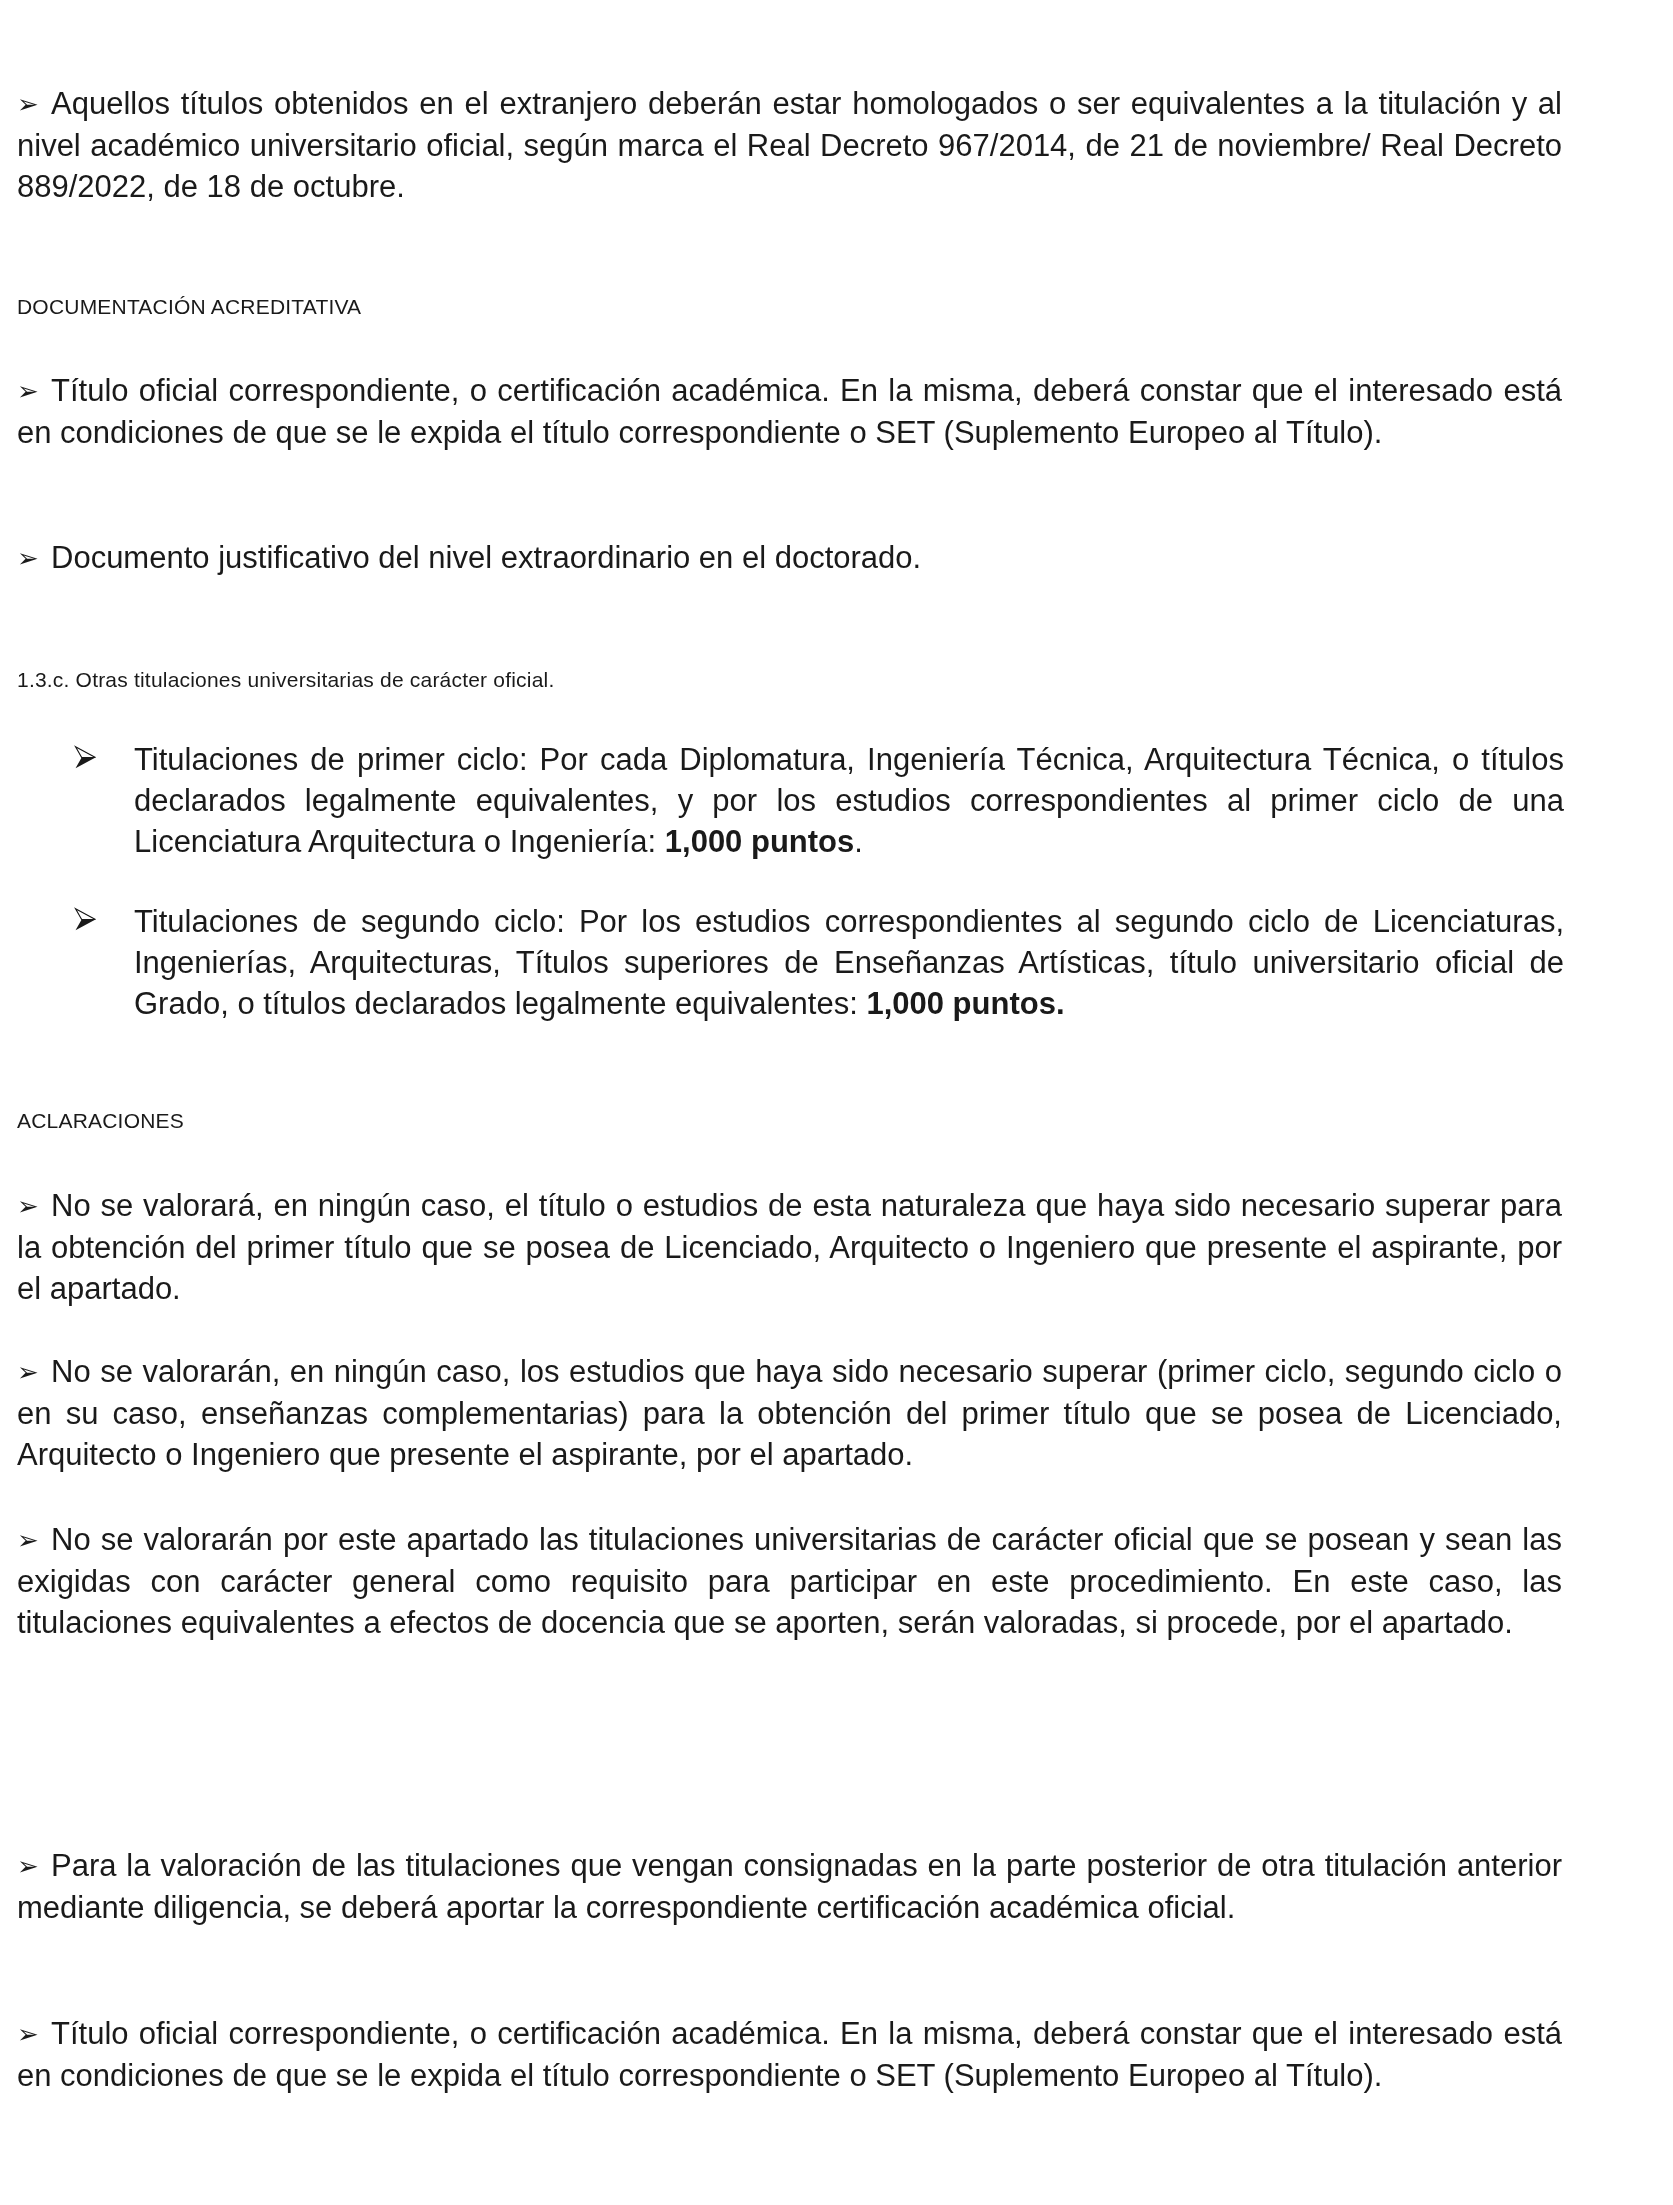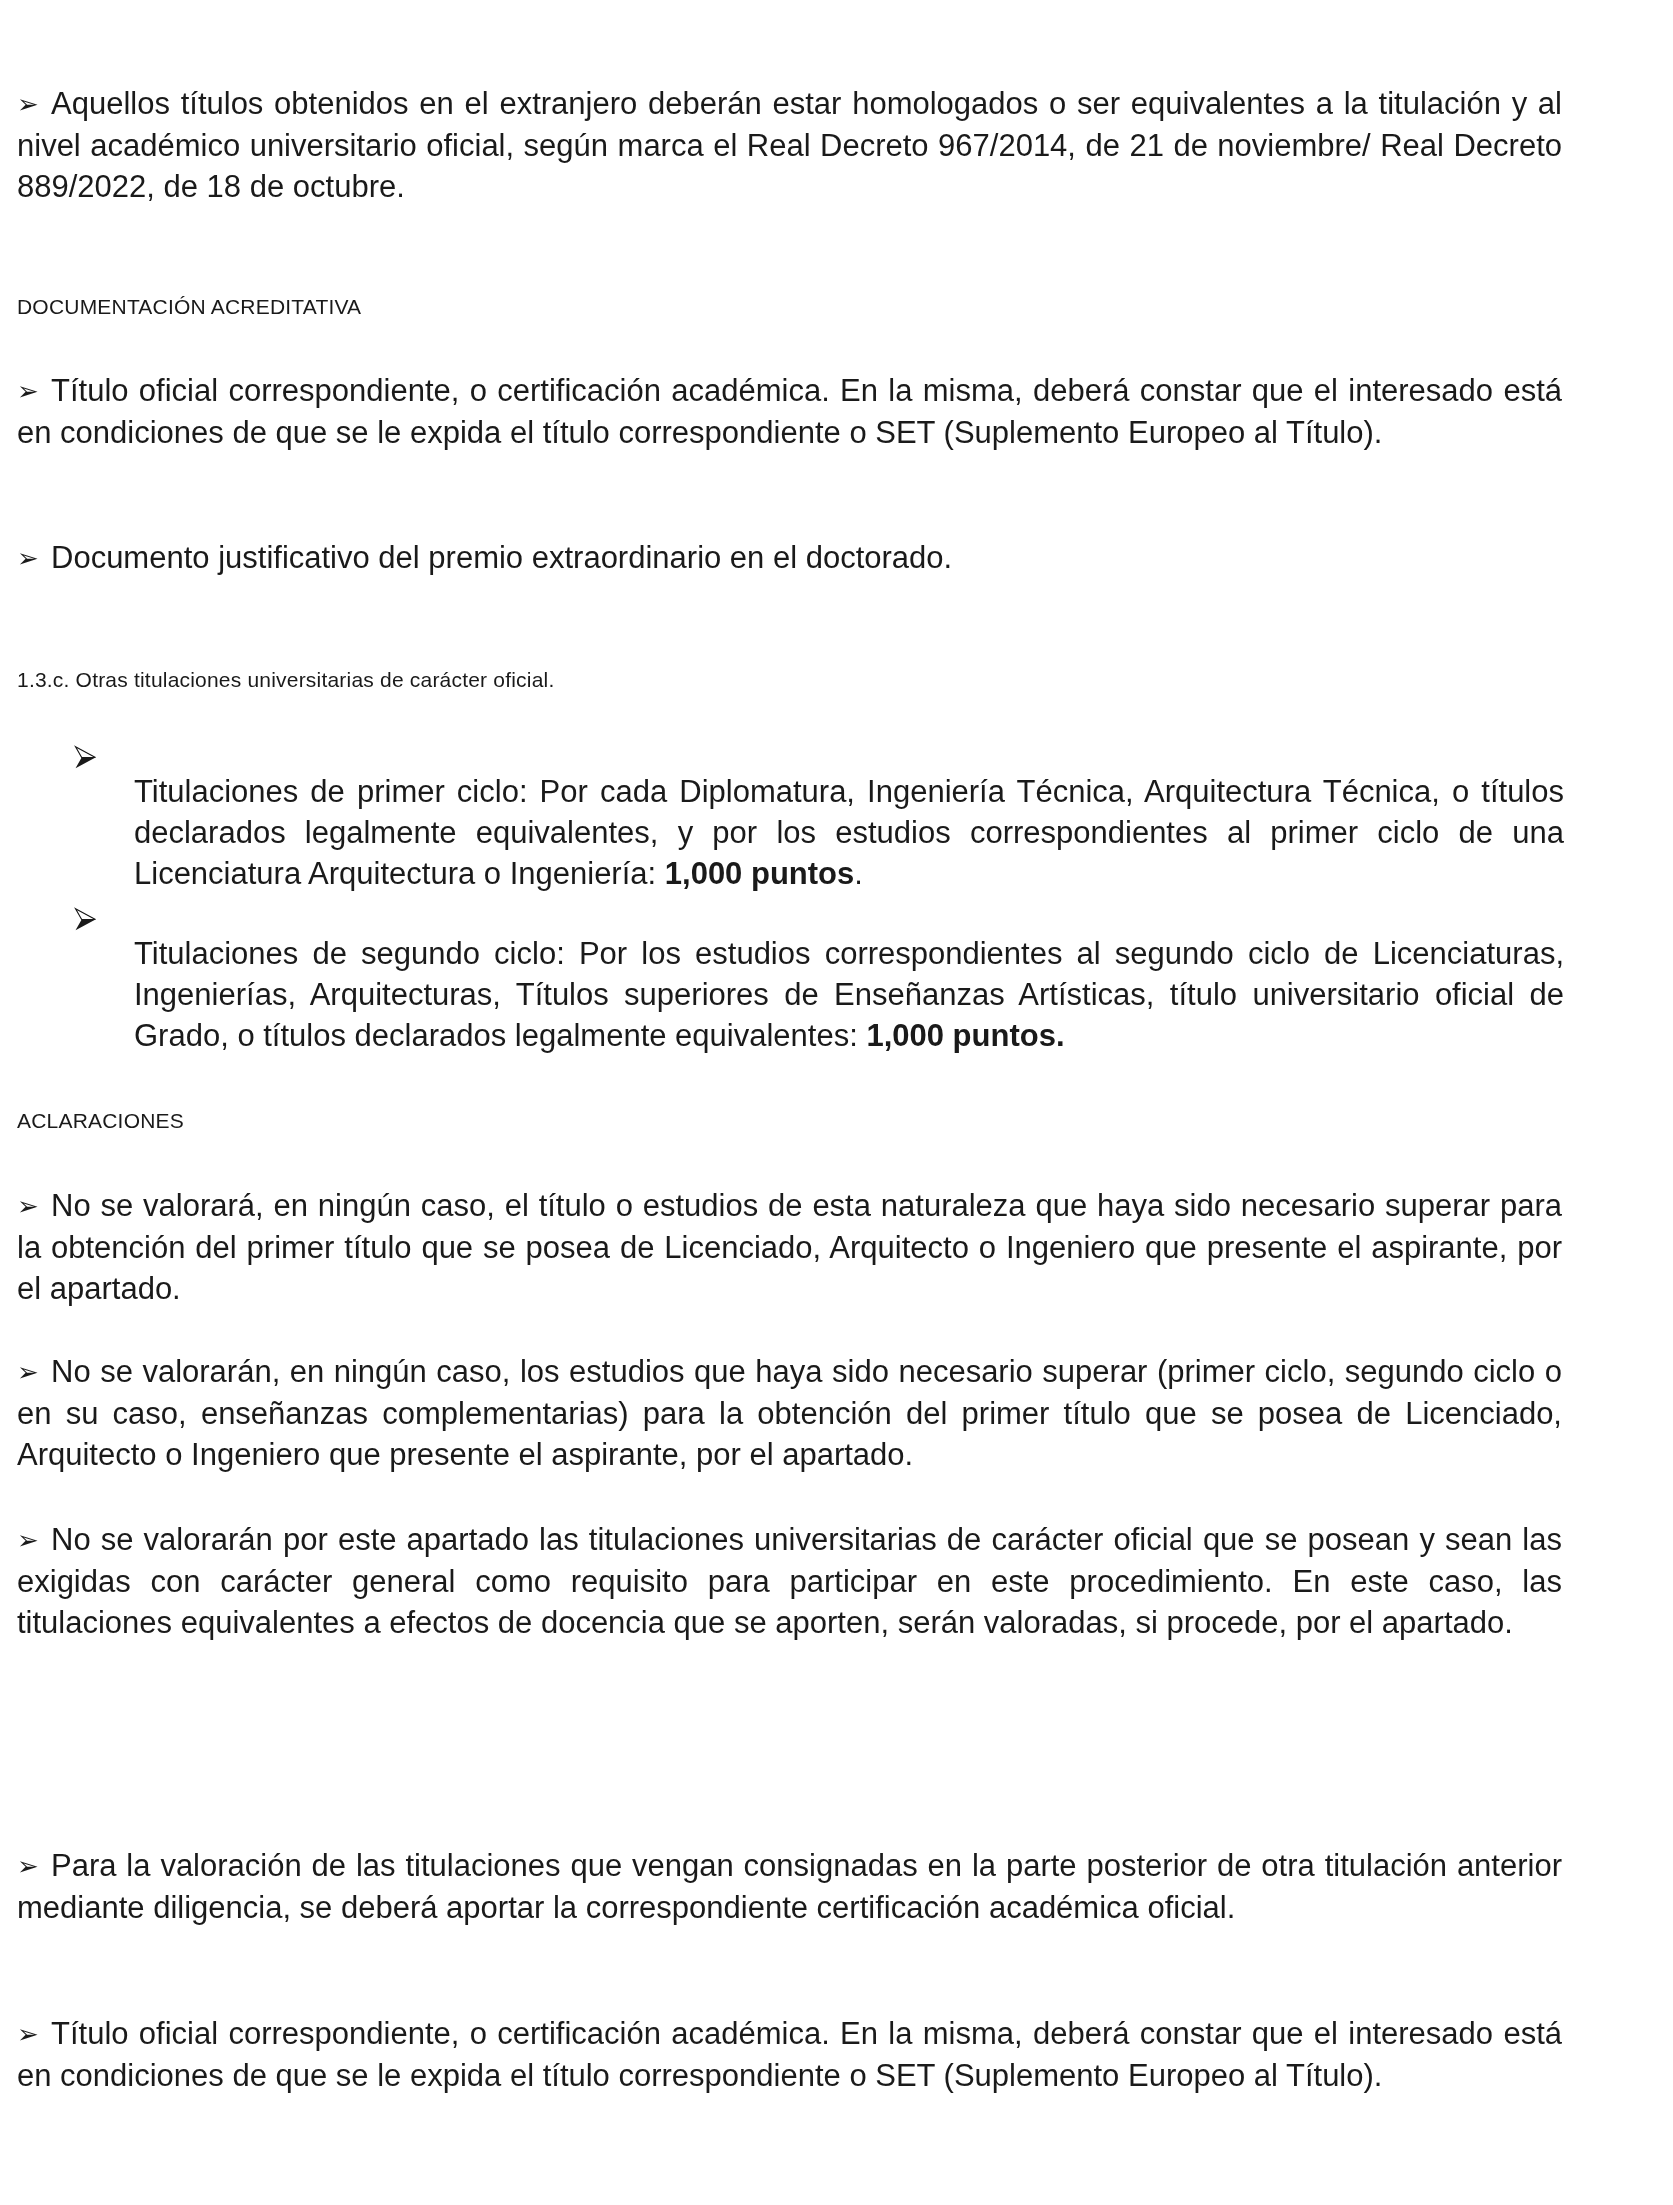--- a/index.html
+++ b/index.html
@@ -9,40 +9,40 @@
     color: #1a1a1a;
   }
   .page { position: absolute; left: 0; top: 0; width: 1644px; height: 2205px; }
   .block { position: absolute; left: 17px; width: 1545px; font-size: 31px; line-height: 41px; }
   .just { text-align: justify; text-align-last: left; }
   .heading { position: absolute; left: 17px; font-size: 21px; line-height: 41px; letter-spacing: 0.2px; }
   .heading.bold { font-weight: normal; }
   .arrow { display: inline-block; width: 34px; font-size: 26px; vertical-align: 1.5px; }
   .indent { position: absolute; left: 74px; width: 1490px; font-size: 31px; line-height: 41px; }
   .indent .ibullet { position: absolute; left: 0; top: 3.1px; width: 23px; height: 31px; }
-  .indent .itext { margin-left: 60px; display: block; margin-top: 32px; }
+  .indent .itext { margin-left: 60px; display: block; }
   b { font-weight: bold; }
 </style>
 </head>
 <body>
 
 <div class="page">
 
   <div class="block just" style="top:83px;">
     <span class="arrow">➢</span><span>Aquellos títulos obtenidos en el extranjero deberán estar homologados o ser equivalentes a la titulación y al nivel académico universitario oficial, según marca el Real Decreto 967/2014, de 21 de noviembre/ Real Decreto 889/2022, de 18 de octubre.</span>
   </div>
 
   <div class="heading" style="top:286px;">DOCUMENTACIÓN ACREDITATIVA</div>
 
   <div class="block just" style="top:370px;">
     <span class="arrow">➢</span><span>Título oficial correspondiente, o certificación académica. En la misma, deberá constar que el interesado está en condiciones de que se le expida el título correspondiente o SET (Suplemento Europeo al Título).</span>
   </div>
 
   <div class="block" style="top:537px;">
-    <span class="arrow">➢</span><span>Documento justificativo del premio extraordinario en el doctorado.</span>
+    <span class="arrow">➢</span><span>Documento justificativo del nivel extraordinario en el doctorado.</span>
   </div>
 
   <div class="heading bold" style="top:659px;">1.3.c. Otras titulaciones universitarias de carácter oficial.</div>
 
   <div class="indent just" style="top:739px;">
     <svg class="ibullet" viewBox="0 0 30 40">
       <polygon points="2,6 28,20 2,34 10,20" fill="#1a1a1a"></polygon>
       <polygon points="2,6 28,20 10,20" fill="#ffffff" stroke="#1a1a1a" stroke-width="1.5"></polygon>
     </svg>
     <span class="itext"><span>Titulaciones de primer ciclo: Por cada Diplomatura, Ingeniería Técnica, Arquitectura Técnica, o títulos declarados legalmente equivalentes, y por los estudios correspondientes al primer ciclo de una Licenciatura Arquitectura o Ingeniería: </span><b>1,000 puntos</b><span>.</span></span>

